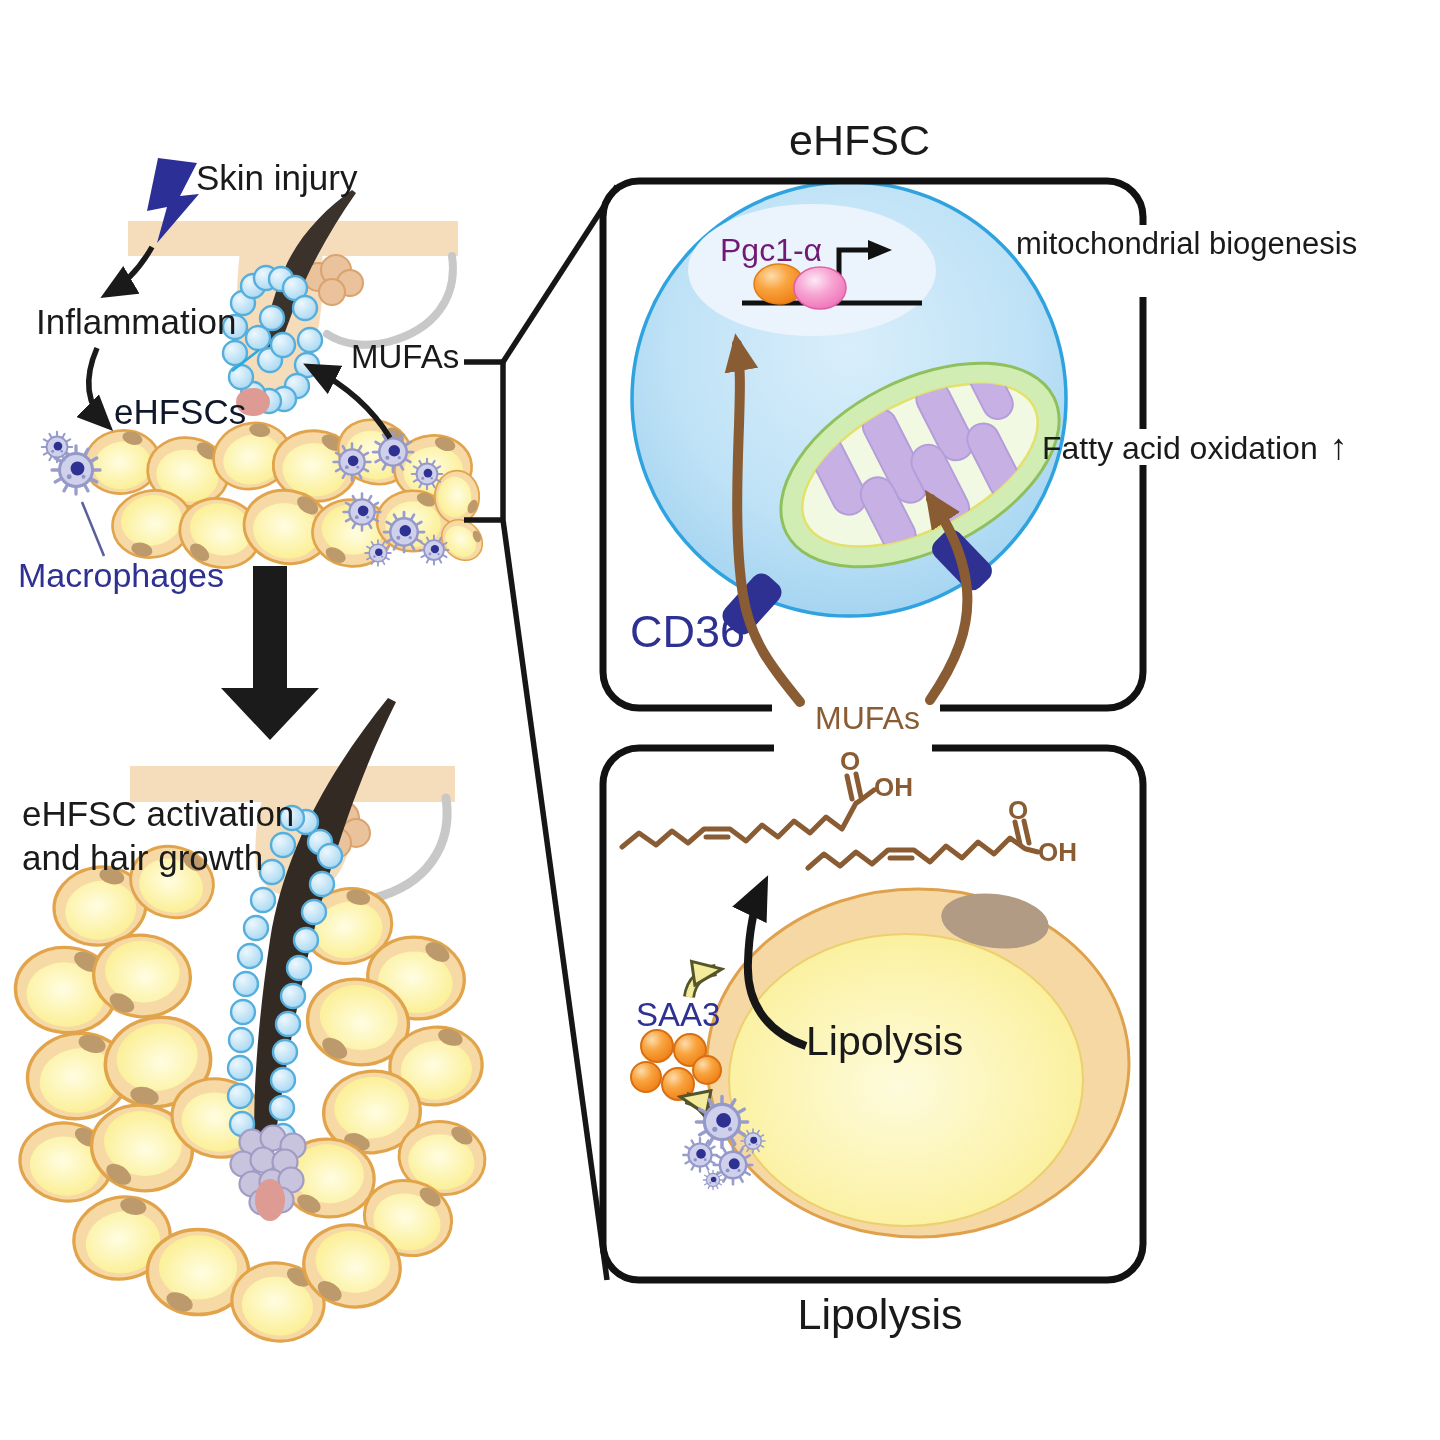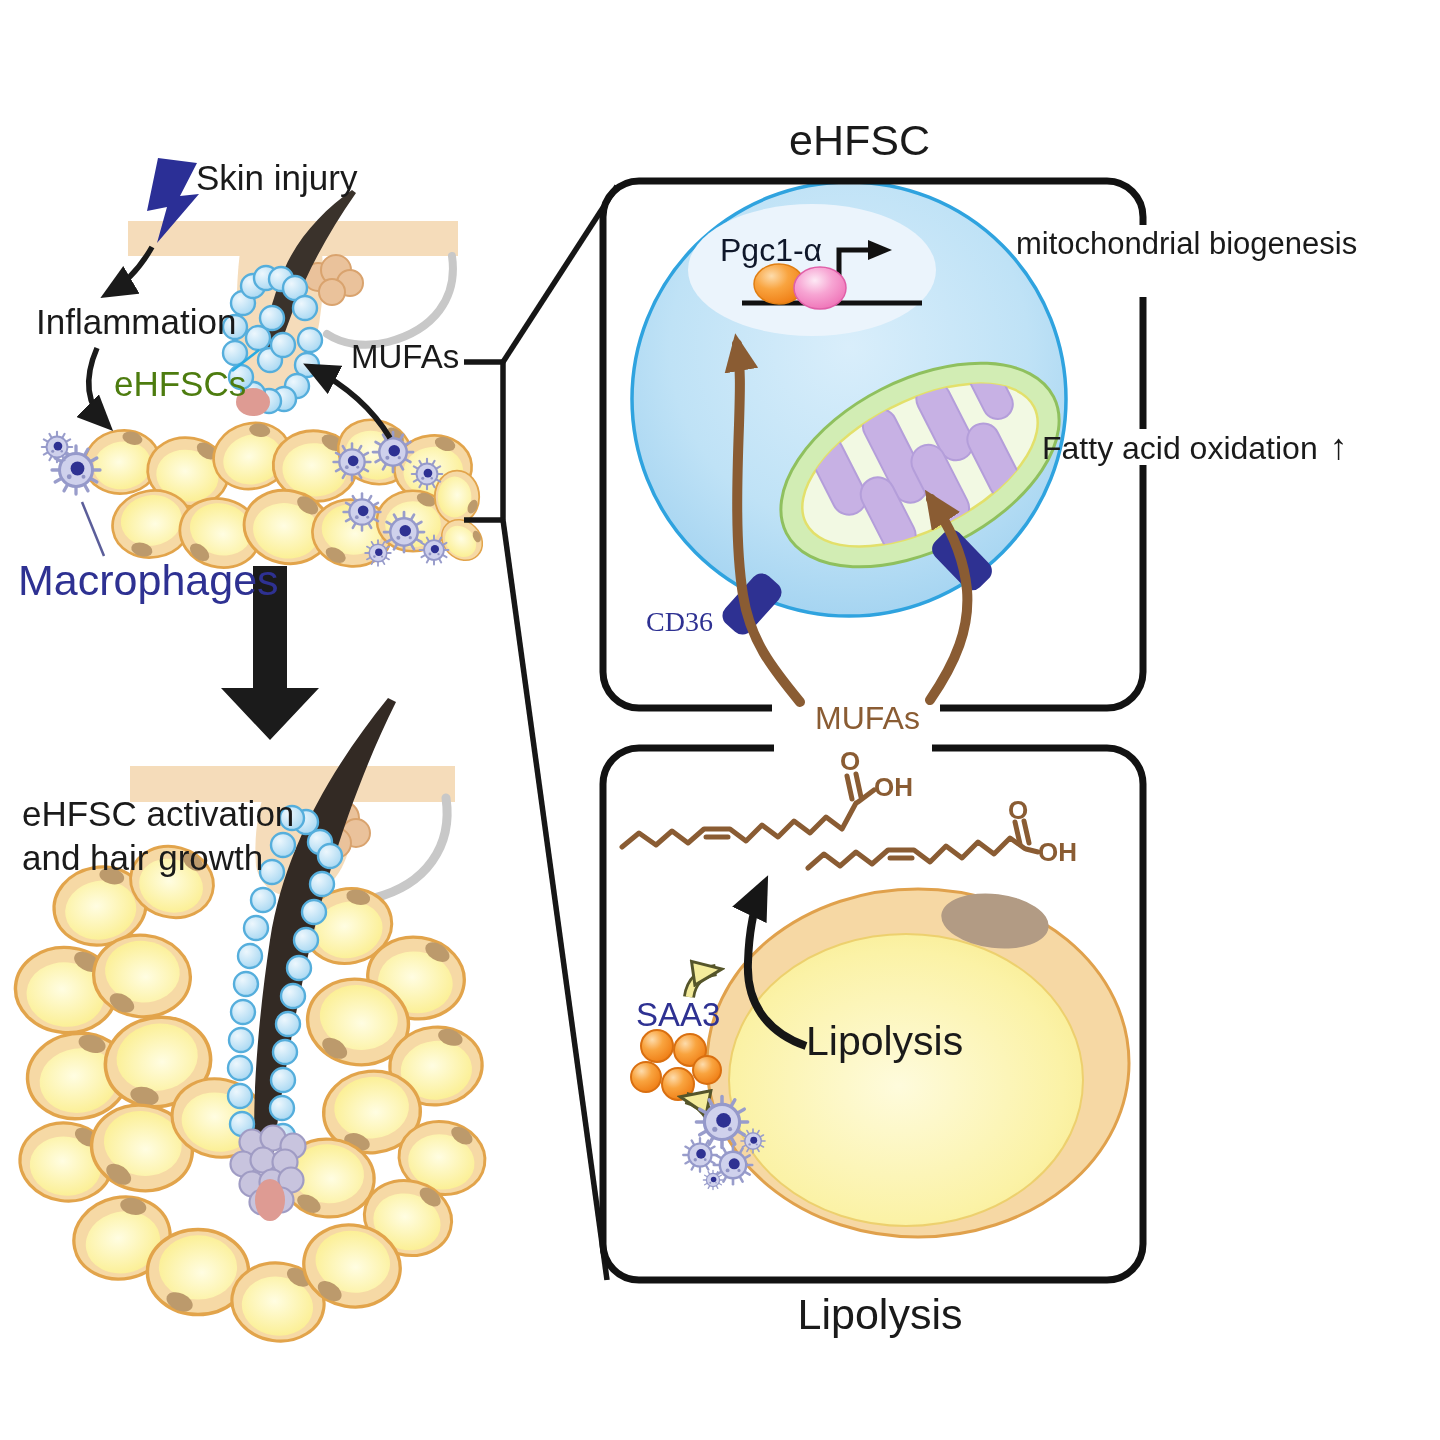--- a/index.html
+++ b/index.html
@@ -1,23 +1,23 @@
 <!DOCTYPE html>
 <html><head>
 <meta charset="utf-8">
 <style>
   html,body{margin:0;padding:0;background:#ffffff;}
   .canvas{position:relative;width:1440px;height:1440px;background:#ffffff;overflow:hidden;
           font-family:"Liberation Sans", sans-serif;}
   .canvas svg{position:absolute;left:0;top:0;}
   .lbl{position:absolute;white-space:nowrap;color:#1a1a1a;line-height:1.15;
        font-family:"Liberation Sans", sans-serif;}
-  .cyan{color:#4d7c0f;}
+  .cyan{color:#0f172a;margin-top:28px;}
   .navy{color:#2E3192;}
-  .orange{color:#0f172a;}
+  .orange{color:#701a75;}
   .brown{color:#8A5C33;}
   .bold{font-weight:bold;}
   .center{text-align:center;}
   .fa-arrow{font-weight:bold;font-size:36px;margin-left:12px;}
   .genes{line-height:1.26;}
 </style>
 </head>
 <body>
 
 <div class="canvas">
@@ -348,34 +348,34 @@
     <line x1="1020" y1="844" x2="1015" y2="822"></line>
     <line x1="1029" y1="843" x2="1024" y2="821"></line>
     <line x1="1026" y1="849" x2="1038" y2="852"></line>
   </g>
 </svg>
 
 <div class="lbl" style="left:196px;top:158px;font-size:35px;">Skin injury</div>
 <div class="lbl" style="left:36px;top:302px;font-size:35px;">Inflammation</div>
 <div class="lbl cyan" style="left:114px;top:364px;font-size:35px;">eHFSCs</div>
 <div class="lbl" style="left:351px;top:338px;font-size:33px;">MUFAs</div>
-<div class="lbl navy" style="left:18px;top:556px;font-size:43px;">Macrophages</div>
+<div class="lbl navy" style="left:18px;top:556px;font-size:34px;">Macrophages</div>
 
 <div class="lbl" style="left:22px;top:794px;font-size:35px;">eHFSC activation</div>
 <div class="lbl" style="left:22px;top:838px;font-size:35px;">and hair growth</div>
 
 <div class="lbl center" style="left:740px;top:116px;width:190px;font-size:43px;text-align:right;">eHFSC</div>
 <div class="lbl orange" style="left:720px;top:232px;font-size:32px;">Pgc1-α</div>
 <div class="lbl genes" style="left:1016px;top:224px;font-size:31px;">
   <div>mitochondrial biogenesis</div>
 </div>
 <div class="lbl" style="left:1042px;top:426px;font-size:32px;">
   <span>Fatty acid oxidation</span><span class="fa-arrow">↑</span>
 </div>
-<div class="lbl navy" style="left:646px;top:606px;font-size:28px;font-family:Liberation Serif, serif;">CD36</div>
+<div class="lbl navy" style="left:630px;top:606px;font-size:45px;">CD36</div>
 
 <div class="lbl brown" style="left:815px;top:700px;font-size:32px;">MUFAs</div>
 <div class="lbl brown bold" style="left:840px;top:747px;font-size:26px;">O</div>
 <div class="lbl brown bold" style="left:874px;top:773px;font-size:26px;">OH</div>
 <div class="lbl brown bold" style="left:1008px;top:796px;font-size:26px;">O</div>
 <div class="lbl brown bold" style="left:1038px;top:838px;font-size:26px;">OH</div>
 
 <div class="lbl navy" style="left:636px;top:996px;font-size:33px;">SAA3</div>
 <div class="lbl" style="left:806px;top:1018px;font-size:41px;">Lipolysis</div>
 <div class="lbl center" style="left:760px;top:1290px;width:240px;font-size:43px;">Lipolysis</div>

